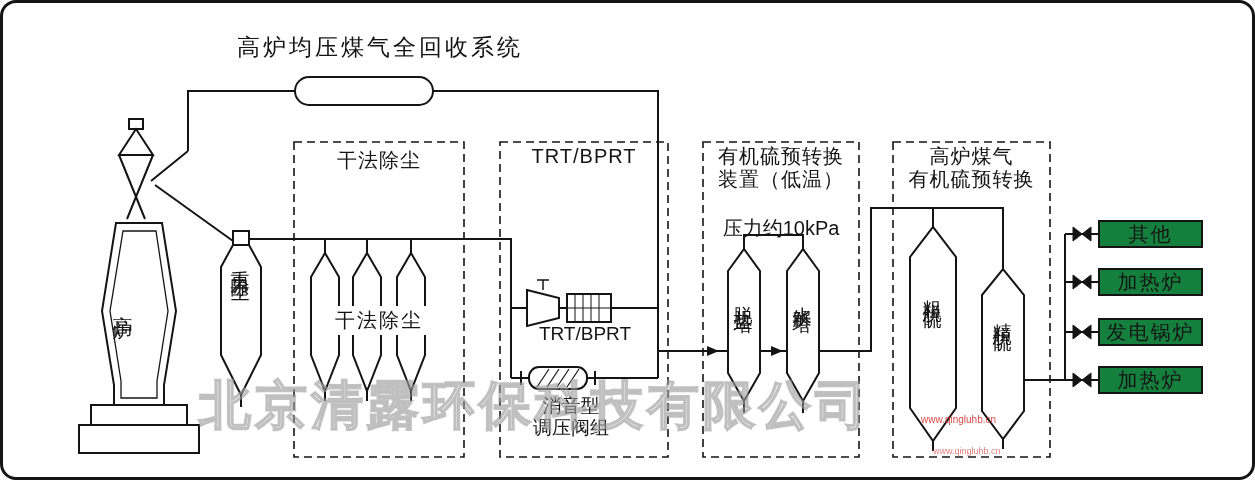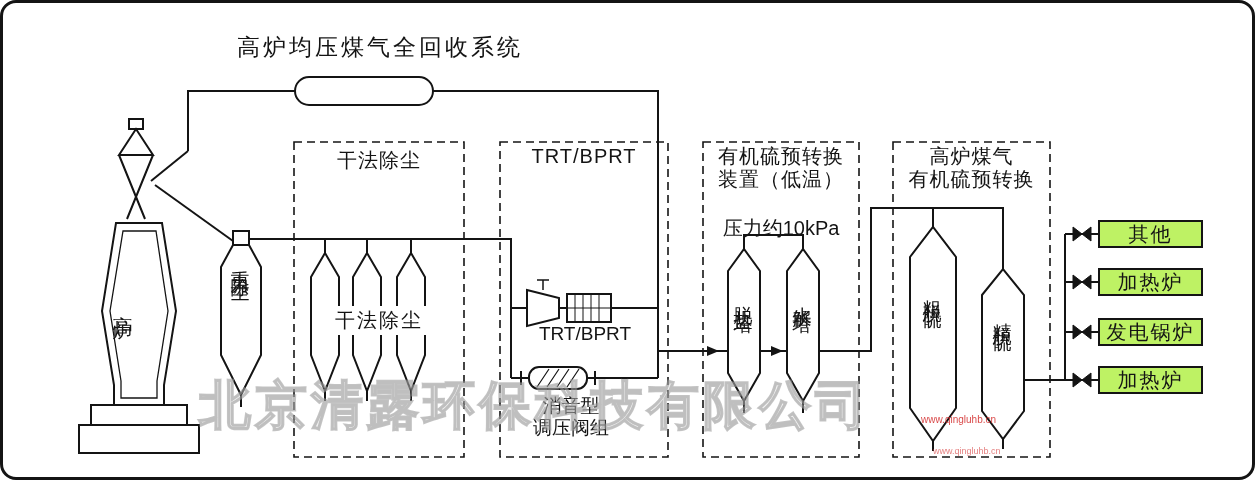--- a/index.html
+++ b/index.html
@@ -11,21 +11,21 @@
   svg{position:absolute;left:0;top:0;z-index:1;}
   .lbl{position:absolute;z-index:2;color:#141414;white-space:nowrap;}
   .ctr{text-align:center;}
   .vlabel{writing-mode:vertical-rl;text-orientation:upright;letter-spacing:4px;line-height:1;}
   .title{left:234px;top:29px;font-size:23px;letter-spacing:3px;}
   .hdr{font-size:20px;line-height:23px;letter-spacing:1px;}
   .cond{font-size:20px;line-height:24px;letter-spacing:0px;margin-top:24px;}
   .whitebg{background:#fff;padding:1px 3px;}
   .outbox{
     position:absolute;z-index:2;left:1095px;width:105px;height:28px;box-sizing:border-box;
-    border:2px solid #141414;background:#bef264;text-align:center;line-height:25px;
+    border:2px solid #141414;background:#15803d;text-align:center;line-height:25px;
     font-size:20px;letter-spacing:2px;
   }
   .watermark{
     position:absolute;z-index:6;left:196px;top:368px;font-size:52px;font-weight:bold;
     letter-spacing:4px;white-space:nowrap;pointer-events:none;
     color:rgba(200,200,200,0.25);-webkit-text-stroke:1.5px rgba(150,150,150,0.55);
   }
   .urltext{position:absolute;z-index:7;font-size:10px;color:rgba(210,40,40,0.85);white-space:nowrap;}
 </style>
 </head>

